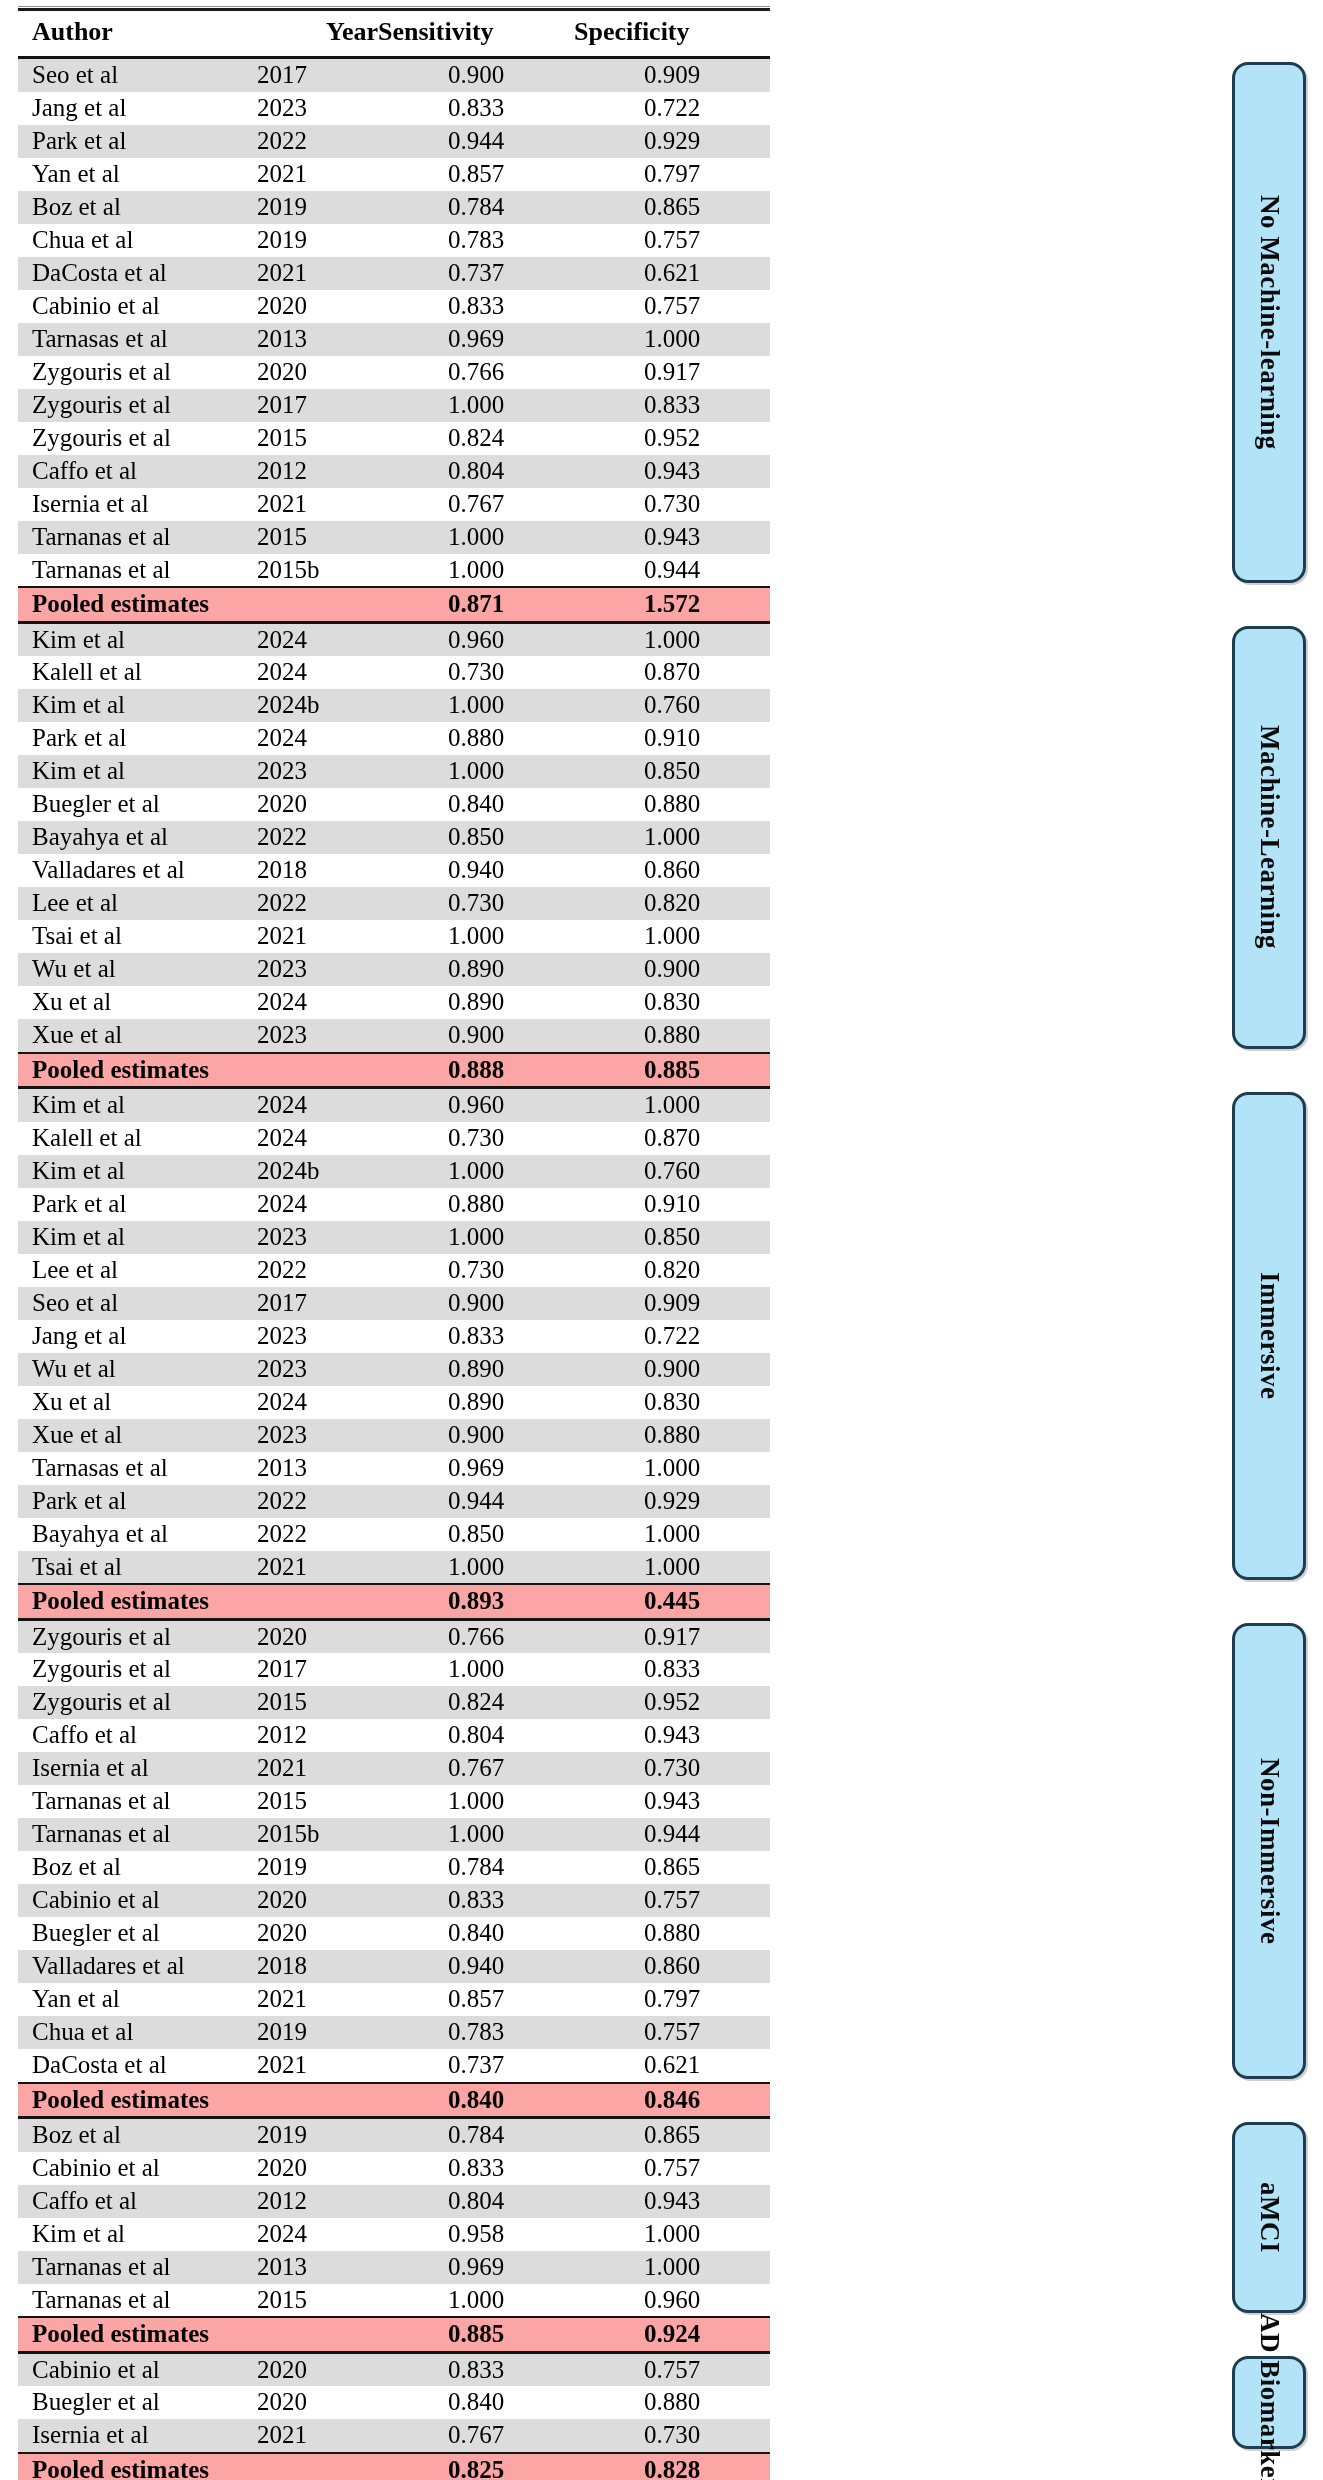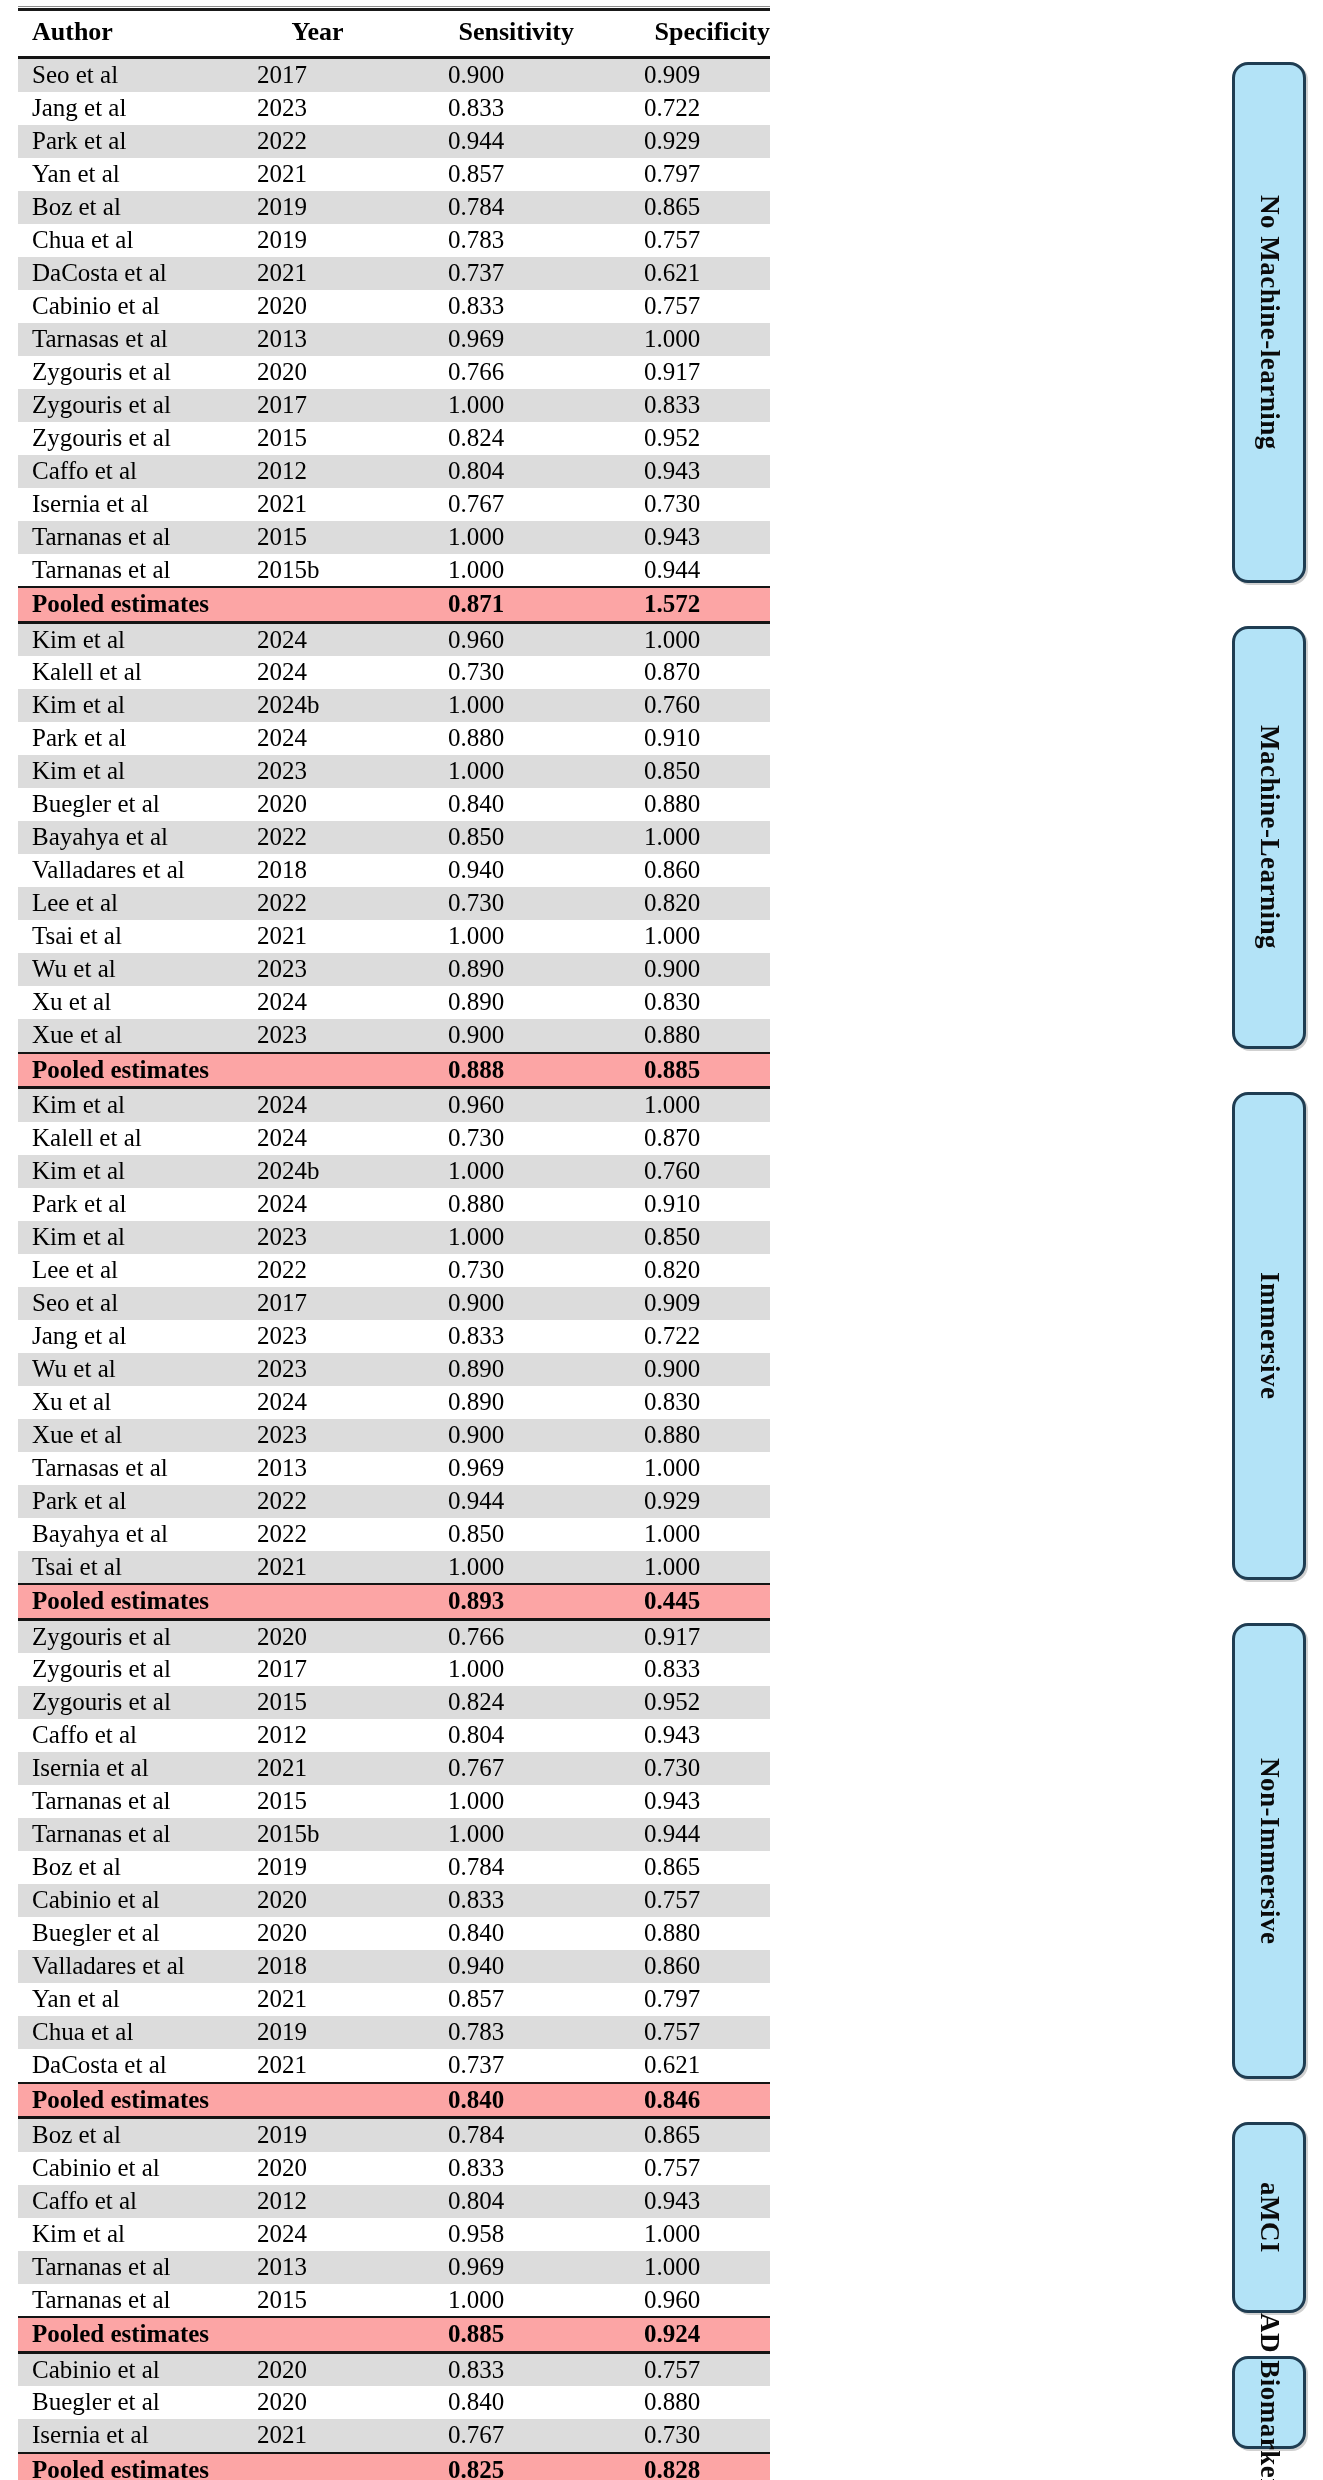--- a/index.html
+++ b/index.html
@@ -38,26 +38,26 @@
 
   table.data col.c-author { width: 225px; }
   table.data col.c-year   { width: 135px; }
   table.data col.c-sens   { width: 196px; }
   table.data col.c-spec   { width: 196px; }
 
   thead th {
     font-weight: bold;
     font-size: 26px;
     padding: 6px 0 9px 0;
-    text-align: right;
+    text-align: left;
     letter-spacing: 0px;
     white-space: nowrap;
   }
   thead th.left-col { text-align: left; padding-left: 14px; }
-  thead th.year-col { text-align: center; padding-left: 14px; }
+  thead th.year-col { text-align: right; padding-left: 14px; }
 
   thead tr.head-row {
     border-top: 3px solid #1a1a1a;
   }
   
   #top-hair {
     position: absolute;
     left: 18px; top: 6px;
     width: 752px; height: 1px;
     background: #8e8e8e;

